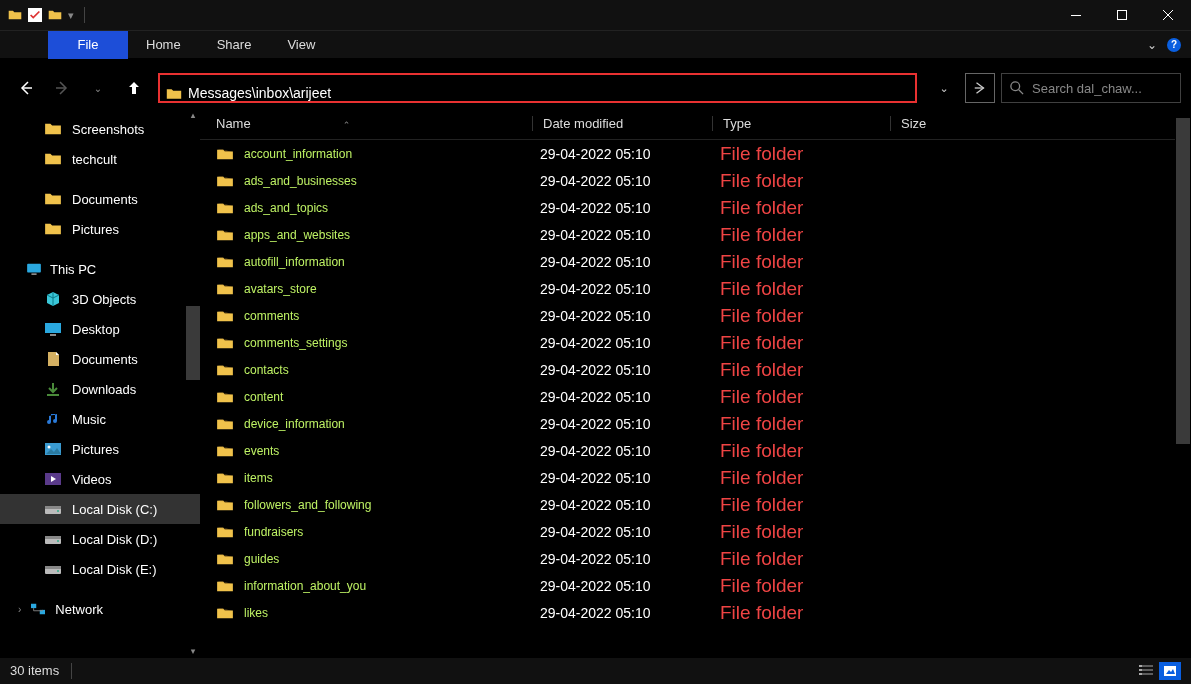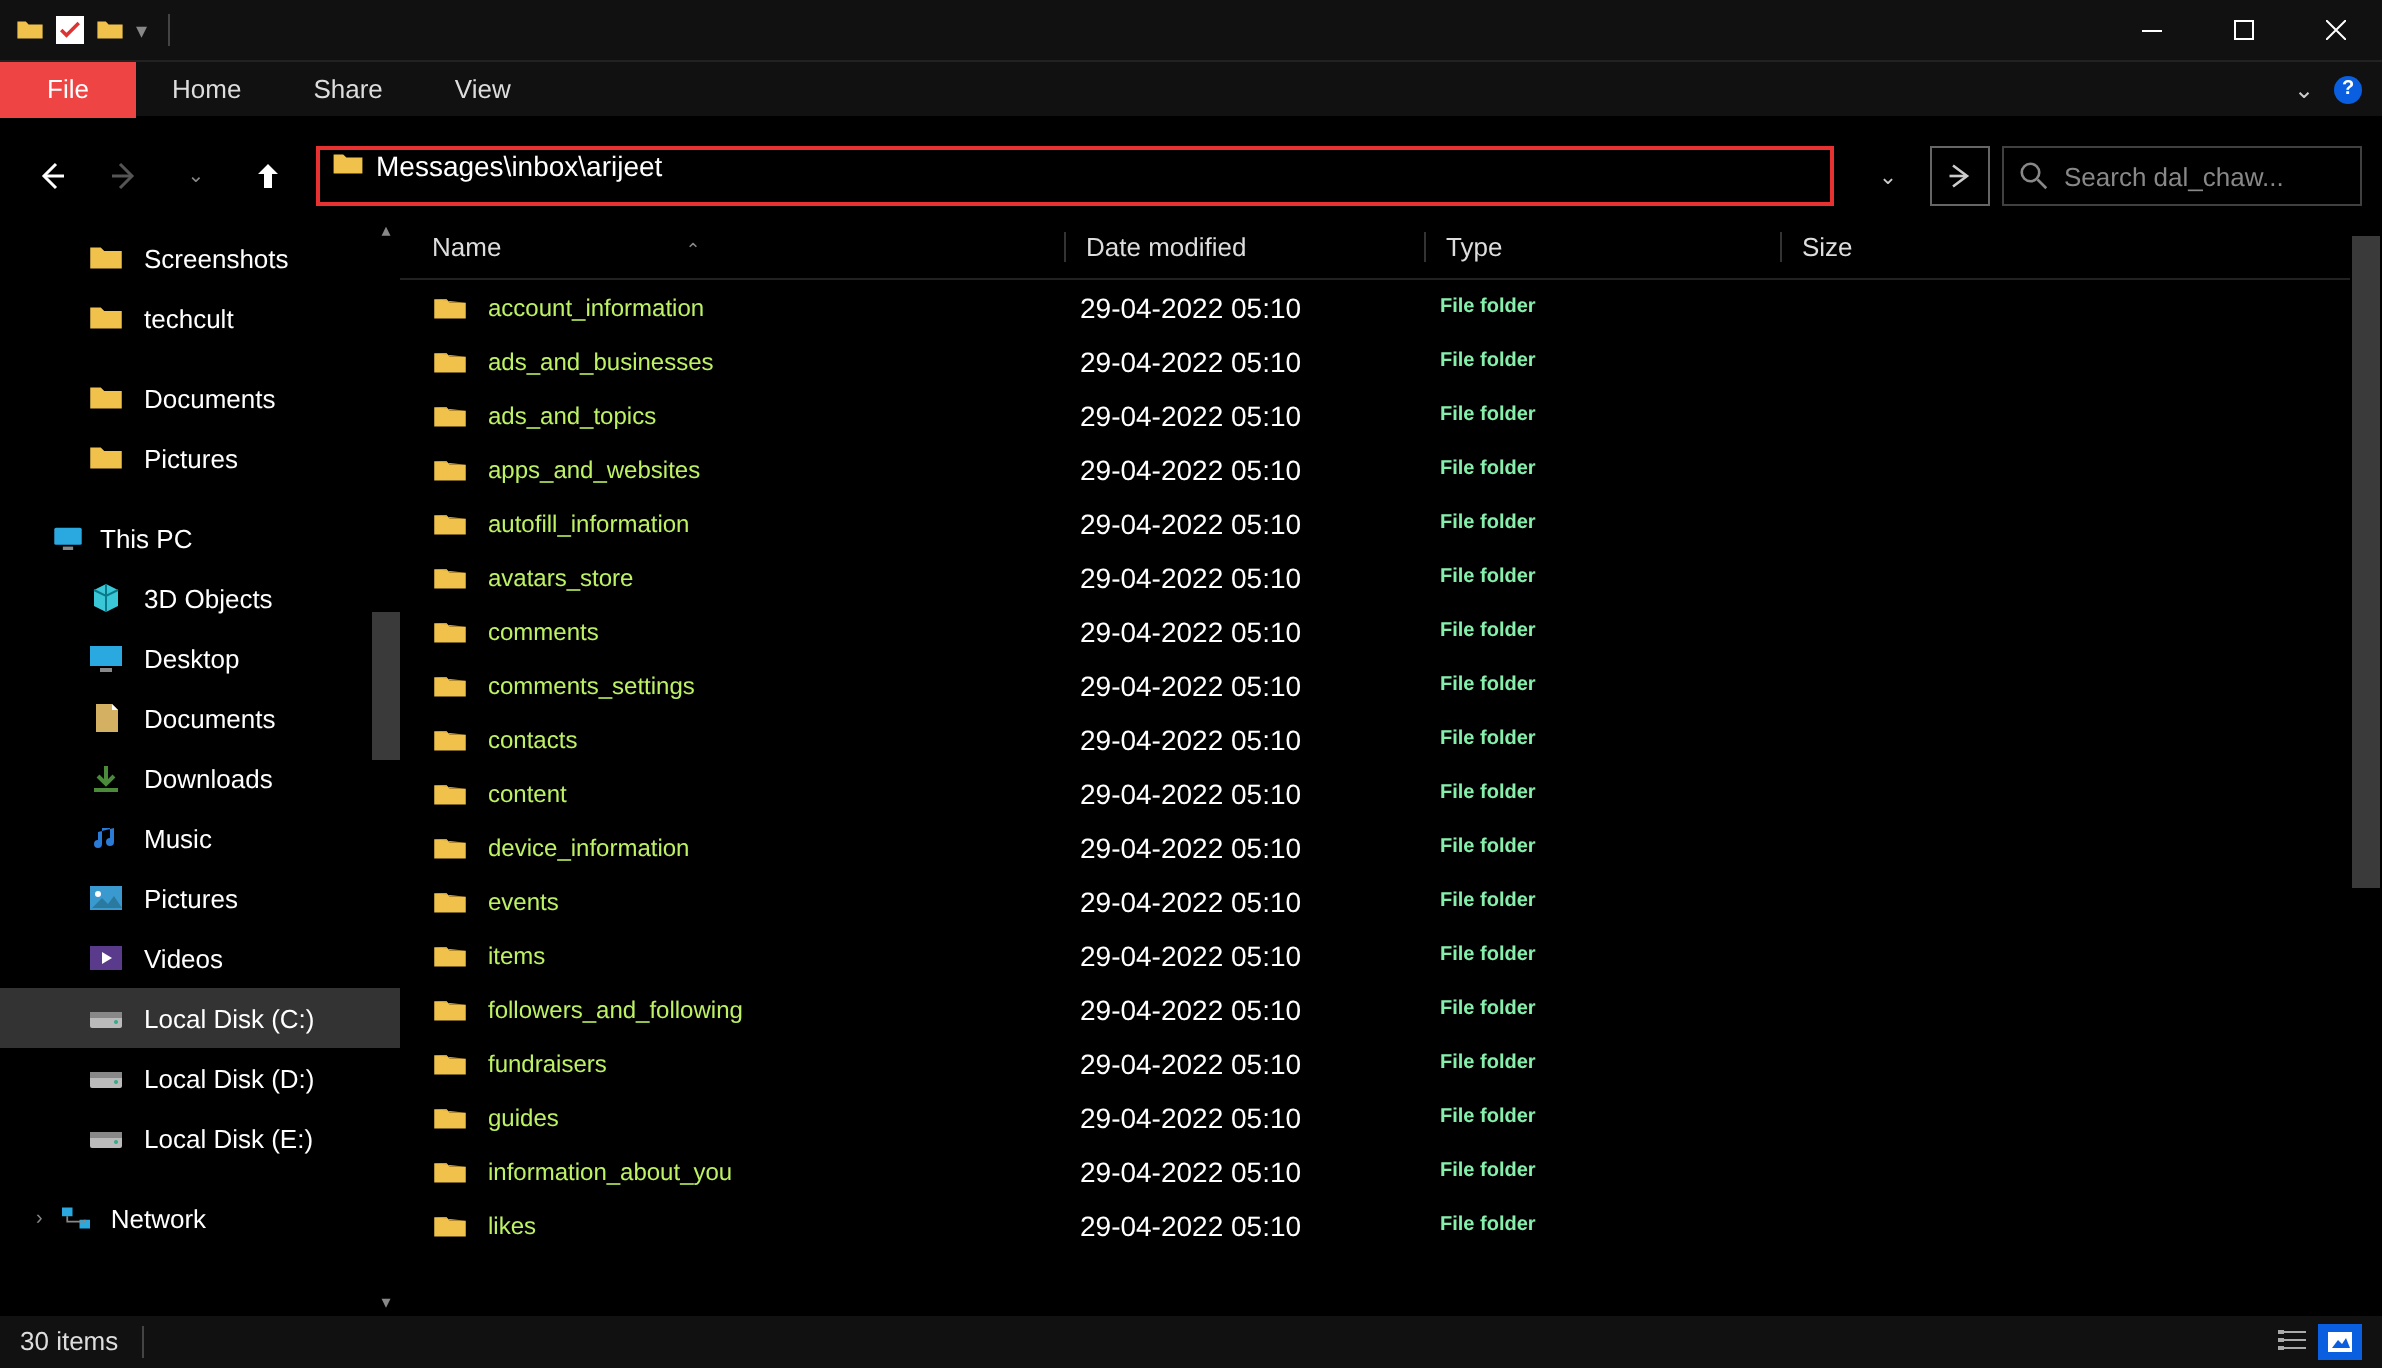--- a/index.html
+++ b/index.html
@@ -7,30 +7,30 @@
 
   
   .title-bar { height: 30px; background: #111; display: flex; align-items: center; justify-content: space-between; }
   .title-bar-left { display: flex; align-items: center; gap: 6px; padding-left: 8px; }
   .title-bar-left .icon-folder-small { width: 14px; height: 12px; }
   .title-bar-controls { display: flex; }
   .win-btn { width: 46px; height: 30px; display: flex; align-items: center; justify-content: center; color: #fff; }
 
   
   .ribbon { height: 28px; background: #111; display: flex; align-items: center; border-top: 1px solid #222; position: relative; }
-  .ribbon .file-tab { width: 68px; height: 28px; background: #ef4444; color: #fff; display: flex; align-items: center; justify-content: center; font-size: 13px; }
+  .ribbon .file-tab { width: 80px; height: 28px; background: #1d4ed8; color: #fff; display: flex; align-items: center; justify-content: center; font-size: 13px; margin-left: 48px; }
   .ribbon .tab { padding: 0 18px; height: 28px; display: flex; align-items: center; color: #ddd; }
   .ribbon .expand { position: absolute; right: 10px; display: flex; align-items: center; gap: 10px; }
   .help-circle { width: 14px; height: 14px; border-radius: 50%; background: #0a5fe0; color: #fff; display:flex; align-items:center; justify-content:center; font-size:10px; font-weight:bold; }
 
   
   .nav-bar { height: 40px; background: #000; display: flex; align-items: center; padding: 0 10px 0 14px; gap: 12px; margin-top: 10px; }
   .nav-btn { width: 24px; height: 24px; display: flex; align-items: center; justify-content: center; color: #ccc; }
   .nav-btn.disabled { color: #555; }
-  .addr-wrap { flex: 1; height: 30px; border: 1px solid #666; display: flex; align-items: flex-start; padding: 0 6px; }
+  .addr-wrap { flex: 1; height: 30px; border: 1px solid #666; display: flex; align-items: flex-end; padding: 0 6px; }
   .addr-wrap.highlight { border: 2px solid #e83131; }
   .addr-wrap .folder-ico { width: 16px; height: 14px; margin-right: 6px; flex-shrink: 0; }
   .addr-wrap input { flex: 1; background: transparent; border: none; outline: none; color: #fff; font-size: 14px; }
   .addr-after { display: flex; gap: 6px; align-items: center; }
   .icon-btn { width: 30px; height: 30px; border: 1px solid #666; display: flex; align-items: center; justify-content: center; color: #ccc; }
   .search { width: 180px; height: 30px; border: 1px solid #404040; display: flex; align-items: center; padding: 0 8px; color: #777; gap: 8px; overflow: hidden; white-space: nowrap; }
   .search span { color: #888; font-size: 13px; }
 
   
   .main { display: flex; height: calc(684px - 30px - 28px - 10px - 40px - 26px); }
@@ -57,21 +57,21 @@
   .col.type { width: 154px; border-left: 1px solid #333; padding-left: 10px; }
   .col.size { width: 100px; border-left: 1px solid #333; padding-left: 10px; margin-left: 24px; }
   .col.last { flex:1; border-left: 1px solid #333; }
   .sort-caret { font-size: 9px; color:#888; margin-left: 92px; }
 
   .rows { flex: 1; overflow-y: hidden; position: relative; }
   .row { height: 27px; display: flex; align-items: center; padding-left: 16px; }
   .row .folder-ico { width: 18px; height: 14px; margin-right: 10px; flex-shrink:0; }
   .row .rname { width: 296px; font-size: 12px; color:#bef264; }
   .row .rdate { width: 180px; font-size: 14px; color:#fff; }
-  .row .rtype { width: 154px; font-size: 10px; color:#86efac;font-weight:bold; }
+  .row .rtype { width: 154px; font-size: 19px; color:#ef4444; }
   .row .rsize { width: 100px; }
 
   .main-scroll { position: absolute; right: 0; top: 0; width: 16px; height: 100%; background: #000; }
   .main-scroll .thumb { position: absolute; top: 10px; right: 1px; width: 14px; height: 326px; background: #3a3a3a; }
 
   
   .status-bar { height: 26px; background: #111; display: flex; align-items: center; padding: 0 10px; color: #ddd; font-size: 13px; justify-content: space-between; }
   .status-left { display:flex; align-items:flex-start; gap: 12px; }
   .status-left .divider { width:1px; height:16px; background:#444; }
   .view-icons { display: flex; gap: 2px; }

